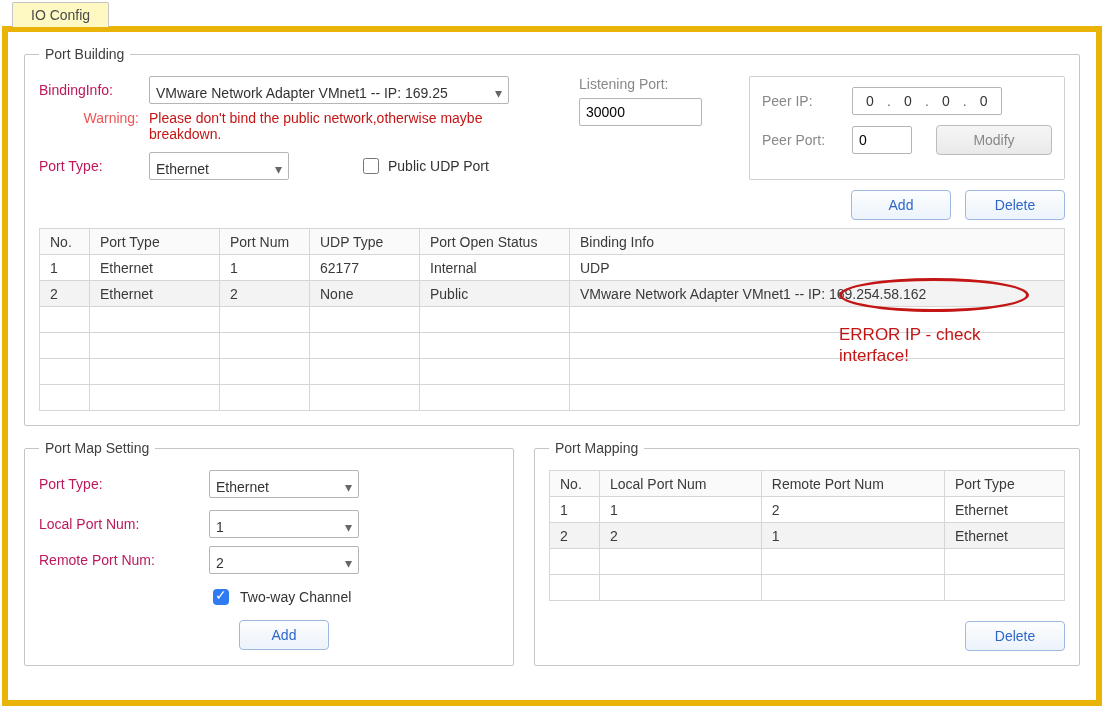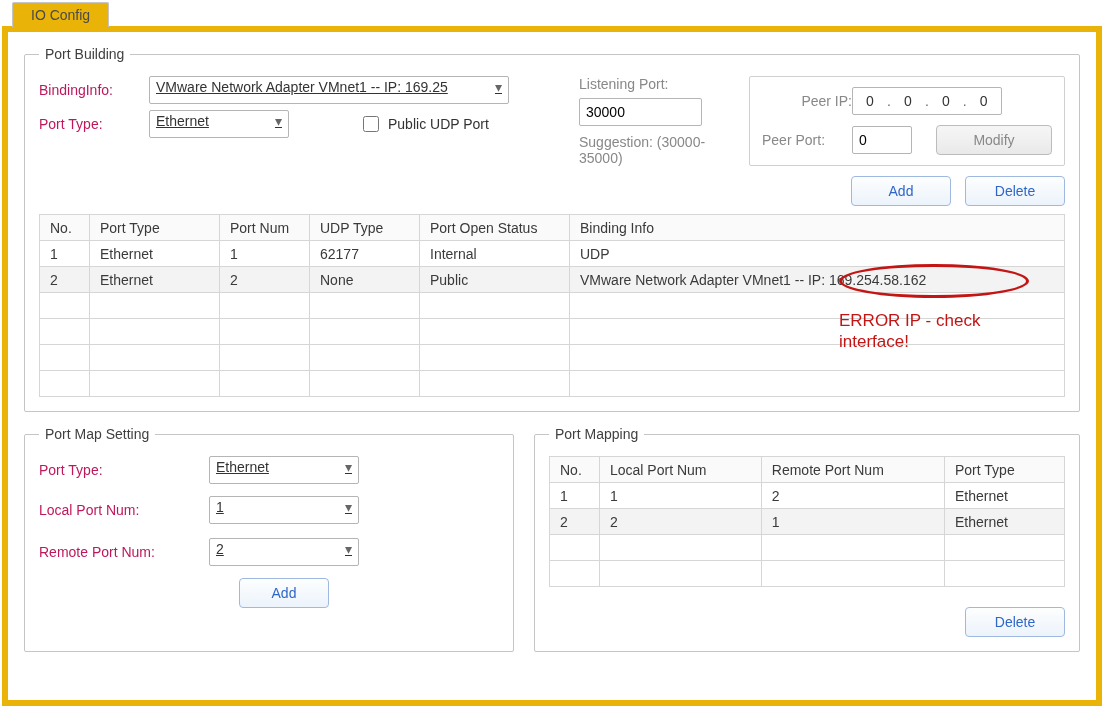--- a/index.html
+++ b/index.html
@@ -9,21 +9,21 @@
   font-size: 14px;
   color: #333;
   background: #fff;
   padding: 2px;
 }
 .tab {
   display: inline-block;
   border: 1px solid #c5c5c5;
   border-bottom: none;
   padding: 4px 18px;
-  background: #eab308;
+  background: #fef9c3;
   color: #4a4a4a;
   border-radius: 2px 2px 0 0;
   margin-left: 10px;
 }
 .main {
   border: 6px solid #eab308;
   padding: 14px 16px 10px 16px;
   min-height: 680px;
   margin-top:-1px;
 }
@@ -43,21 +43,21 @@
 .warn-lbl { color: #f05555; }
 .warn-text { color: #c41515; }
 select, input[type=text], .combo {
   border: 1px solid #b5b5b5;
   background: #fff;
   height: 28px;
   font-size: 14px;
   padding: 2px 6px;
   border-radius: 2px;
 }
-.combo { display:flex; align-items:flex-start; justify-content:space-between;text-decoration:underline; }
+.combo { display:flex; align-items:flex-end; justify-content:space-between; }
 .combo .chev { color:#666; margin-left:8px; }
 button {
   height: 30px;
   border: 1px solid #9fb8e0;
   background: linear-gradient(#fdfefe,#ecf3fb);
   color: #2f67c9;
   border-radius: 4px;
   font-size: 14px;
   cursor:pointer;
 }
@@ -110,43 +110,46 @@
     <div style="display:flex; gap:20px;">
 
       <div style="flex:0 0 520px;">
         <div class="row" style="margin-bottom:6px;">
           <div class="lbl" style="width:110px;">BindingInfo:</div>
           <div class="combo" style="width:360px;">
             <span>VMware Network Adapter VMnet1 -- IP: 169.25</span>
             <span class="chev">▾</span>
           </div>
         </div>
+        <div class="row" style="align-items:flex-start; margin-bottom:10px;">
+          <div class="warn-lbl" style="width:110px; text-align:right; padding-right:10px;">Warning:</div>
+          <div class="warn-text" style="width:370px;">Please don't bind the public network,otherwise maybe breakdown.</div>
+        </div>
         <div class="row">
           <div class="lbl" style="width:110px;">Port Type:</div>
           <div class="combo" style="width:140px;">
             <span>Ethernet</span>
             <span class="chev">▾</span>
           </div>
           <div style="width:70px;"></div>
           <label class="row" style="gap:6px;">
             <input type="checkbox" style="">
             <span>Public UDP Port</span>
           </label>
         </div>
       </div>
 
       <div style="flex:0 0 150px;">
         <div class="lbl" style="color:#888;">Listening Port:</div>
         <input type="text" style="width: 123px; margin-top: 6px;" value="30000">
-        <div class="lbl" style="color:#888; margin-top:8px; white-space:pre-line;">Suggestion: (30000-35000)</div>
       </div>
 
       <div style="flex:1; border:1px solid #d0d0d0; padding:10px 12px; border-radius:2px;">
         <div class="row" style="margin-bottom:10px;">
-          <div class="lbl" style="width:90px; color:#888;text-align:right;">Peer IP:</div>
+          <div class="lbl" style="width:90px; color:#888;">Peer IP:</div>
           <div class="octet">
             <span class="n">0</span>
               <span class="dot">.</span>
             <span class="n">0</span>
               <span class="dot">.</span>
             <span class="n">0</span>
               <span class="dot">.</span>
             <span class="n">0</span>
           </div>
         </div>
@@ -233,33 +236,39 @@
   <div class="bot">
     <fieldset class="group" style="flex:0 0 490px;">
       <legend>Port Map Setting</legend>
       <div class="row" style="margin-bottom:12px;">
         <div class="lbl" style="width:170px;">Port Type:</div>
         <div class="combo" style="width:150px;">
           <span>Ethernet</span>
             <span class="chev">▾</span>
         </div>
       </div>
-      <div class="row" style="margin-bottom:14px;">
+      <div class="row" style="margin-bottom:8px;">
         <div class="lbl" style="width:170px;">Local Port Num:</div>
         <div class="combo" style="width:150px;">
           <span>1</span>
             <span class="chev">▾</span>
         </div>
       </div>
       <div class="row" style="margin-bottom:12px;">
         <div class="lbl" style="width:170px;">Remote Port Num:</div>
         <div class="combo" style="width:150px;">
           <span>2</span>
             <span class="chev">▾</span>
         </div>
+      </div>
+      <div class="row" style="margin-bottom:12px; padding-left:170px;">
+        <label class="row" style="gap:8px;">
+          <input type="checkbox" class="chk-blue" checked="" style="">
+          <span>Two-way Channel</span>
+        </label>
       </div>
       <div class="row" style="padding-left:200px;">
         <button style="width:90px;">Add</button>
       </div>
     </fieldset>
 
     <fieldset class="group" style="flex:1;">
       <legend>Port Mapping</legend>
       <table class="data">
         <tbody>

